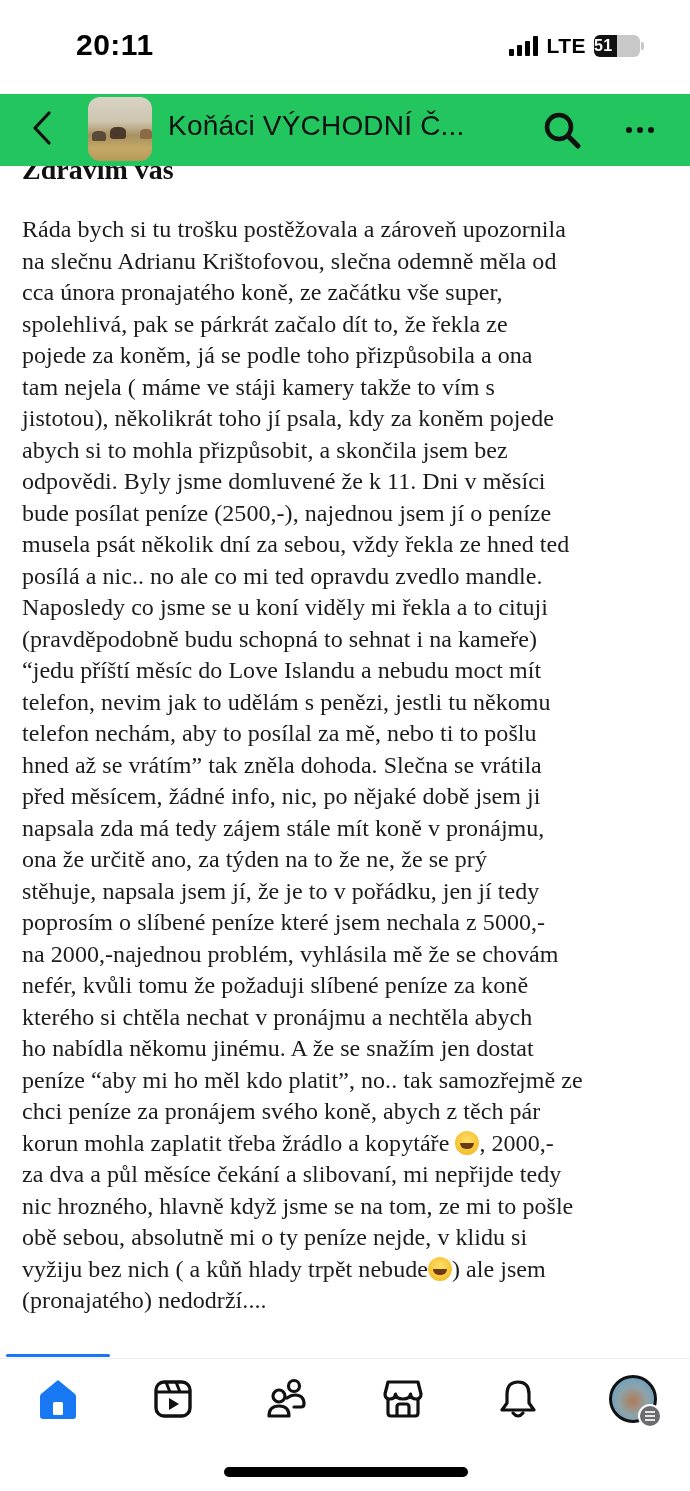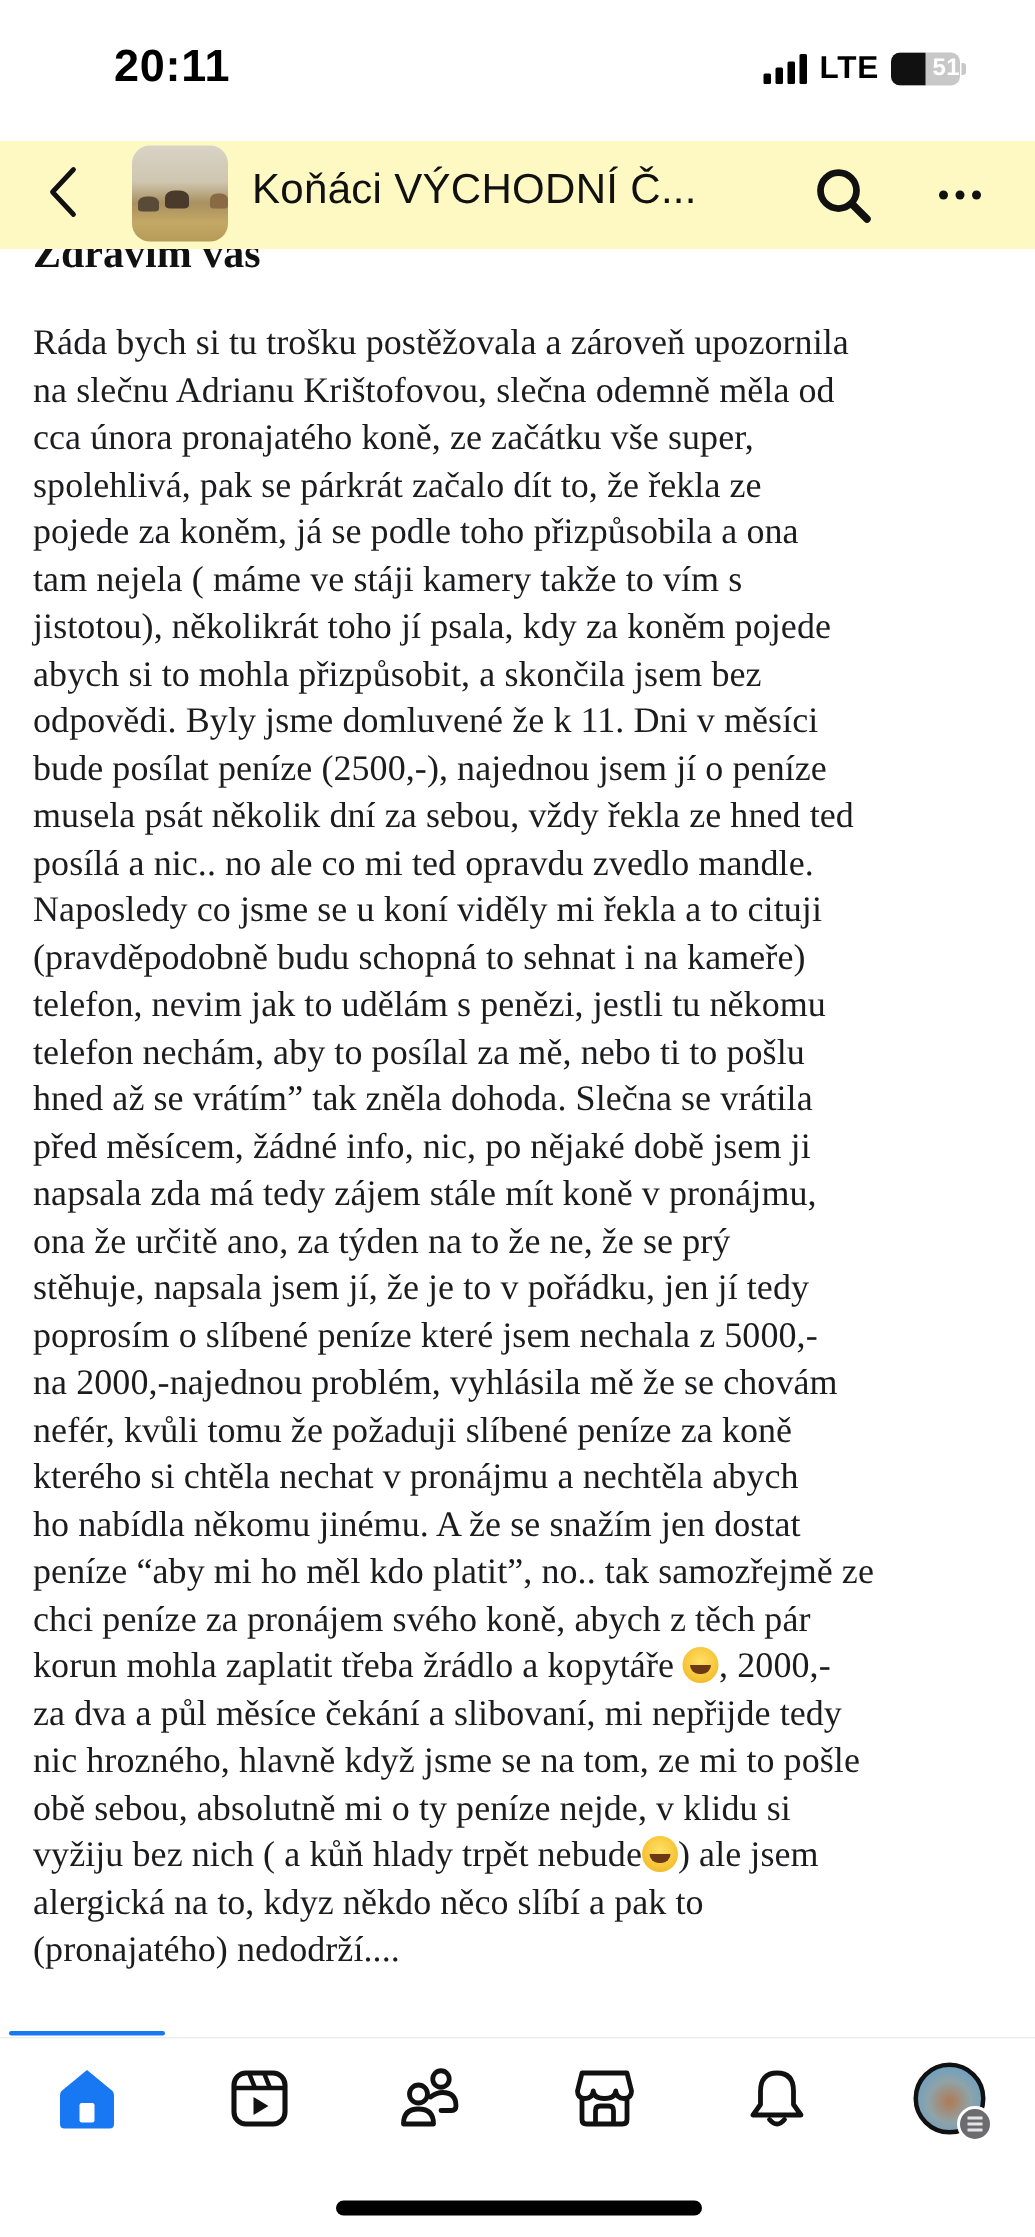--- a/index.html
+++ b/index.html
@@ -16,28 +16,28 @@
     .status-time {
       position: absolute; left: 76px; top: 28px;
       font-size: 30px; font-weight: bold; letter-spacing: 0.5px; color: #000;
     }
     .status-right { position: absolute; right: 46px; top: 34px; display: flex; align-items: center; gap: 8px; }
     .signal { display: flex; align-items: flex-end; gap: 3px; height: 20px; }
     .signal span { display: block; width: 5px; background: #000; border-radius: 1px; }
     .lte { font-size: 21px; font-weight: bold; color: #000; letter-spacing: 0.5px; }
     .battery {
       position: relative; width: 46px; height: 22px; border-radius: 6px;
-      background: #c8c8c8; overflow: hidden; display: flex; align-items: center; justify-content: flex-end;
+      background: #c8c8c8; overflow: hidden; display: flex; align-items: center; justify-content: flex-start;
     }
     .battery-fill { position: absolute; left: 0; top: 0; bottom: 0; width: 51%; background: #111; }
     .battery-label { position: relative; font-size: 16px; font-weight: bold; color: #fff; z-index: 1; letter-spacing: 0.3px; }
     .battery-cap { width: 3px; height: 8px; background: #c8c8c8; border-radius: 0 2px 2px 0; margin-left: 1px; }
 
     
-    .header { position: absolute; top: 94px; left: 0; width: 690px; height: 72px; background: #fef9c3; z-index: 5; }
+    .header { position: absolute; top: 94px; left: 0; width: 690px; height: 72px; background: #22c55e; z-index: 5; }
     .back-btn { position: absolute; left: 22px; top: 14px; width: 40px; height: 40px; display: flex; align-items: center; justify-content: center; }
     .group-avatar {
       position: absolute; left: 88px; top: 3px; width: 64px; height: 64px; border-radius: 12px; overflow: hidden;
       background: linear-gradient(180deg, #d8d3c6 0%, #cfc6b0 38%, #a89060 60%, #c4a865 80%, #b69a58 100%);
     }
     .horse { position: absolute; background: #5a4a38; border-radius: 40% 40% 20% 20%; }
     .header-title {
       position: absolute; left: 168px; top: 16px; font-size: 28px; color: #111; white-space: nowrap;
       letter-spacing: 0.2px;
     }
@@ -107,40 +107,40 @@
       <span class="post-line">pojede za koněm, já se podle toho přizpůsobila a ona</span>
       <span class="post-line">tam nejela ( máme ve stáji kamery takže to vím s</span>
       <span class="post-line">jistotou), několikrát toho jí psala, kdy za koněm pojede</span>
       <span class="post-line">abych si to mohla přizpůsobit, a skončila jsem bez</span>
       <span class="post-line">odpovědi. Byly jsme domluvené že k 11. Dni v měsíci</span>
       <span class="post-line">bude posílat peníze (2500,-), najednou jsem jí o peníze</span>
       <span class="post-line">musela psát několik dní za sebou, vždy řekla ze hned ted</span>
       <span class="post-line">posílá a nic.. no ale co mi ted opravdu zvedlo mandle.</span>
       <span class="post-line">Naposledy co jsme se u koní viděly mi řekla a to cituji</span>
       <span class="post-line">(pravděpodobně budu schopná to sehnat i na kameře)</span>
+      <span class="post-line">“jedu příští měsíc do Love Islandu a nebudu moct mít</span>
       <span class="post-line">telefon, nevim jak to udělám s penězi, jestli tu někomu</span>
       <span class="post-line">telefon nechám, aby to posílal za mě, nebo ti to pošlu</span>
       <span class="post-line">hned až se vrátím” tak zněla dohoda. Slečna se vrátila</span>
       <span class="post-line">před měsícem, žádné info, nic, po nějaké době jsem ji</span>
       <span class="post-line">napsala zda má tedy zájem stále mít koně v pronájmu,</span>
       <span class="post-line">ona že určitě ano, za týden na to že ne, že se prý</span>
       <span class="post-line">stěhuje, napsala jsem jí, že je to v pořádku, jen jí tedy</span>
       <span class="post-line">poprosím o slíbené peníze které jsem nechala z 5000,-</span>
       <span class="post-line">na 2000,-najednou problém, vyhlásila mě že se chovám</span>
       <span class="post-line">nefér, kvůli tomu že požaduji slíbené peníze za koně</span>
       <span class="post-line">kterého si chtěla nechat v pronájmu a  nechtěla abych</span>
       <span class="post-line">ho nabídla někomu jinému. A že se snažím jen dostat</span>
       <span class="post-line">peníze “aby mi ho měl kdo platit”, no.. tak samozřejmě ze</span>
       <span class="post-line">chci peníze za pronájem svého koně, abych z těch pár</span>
       <span class="post-line"><span>korun mohla zaplatit třeba žrádlo a kopytáře </span><span class="emoji"></span><span>, 2000,-</span></span>
       <span class="post-line">za dva a půl měsíce čekání a slibovaní, mi nepřijde tedy</span>
       <span class="post-line">nic hrozného, hlavně když jsme se na tom, ze mi to pošle</span>
       <span class="post-line">obě sebou, absolutně mi o ty peníze nejde, v klidu si</span>
       <span class="post-line"><span>vyžiju bez nich ( a kůň hlady trpět nebude</span><span class="emoji"></span><span>) ale jsem</span></span>
-      <span class="post-line">alergická na to, kdyz někdo něco slíbí a pak to</span>
       <span class="post-line">(pronajatého) nedodrží....</span>
     </div>
   </div>
 
   <div class="header">
     <div class="back-btn">
       <svg width="22" height="36" viewBox="0 0 22 36">
         <polyline points="18,3 4,18 18,33" fill="none" stroke="#111" stroke-width="3.2" stroke-linecap="round" stroke-linejoin="round"></polyline>
       </svg>
     </div>

